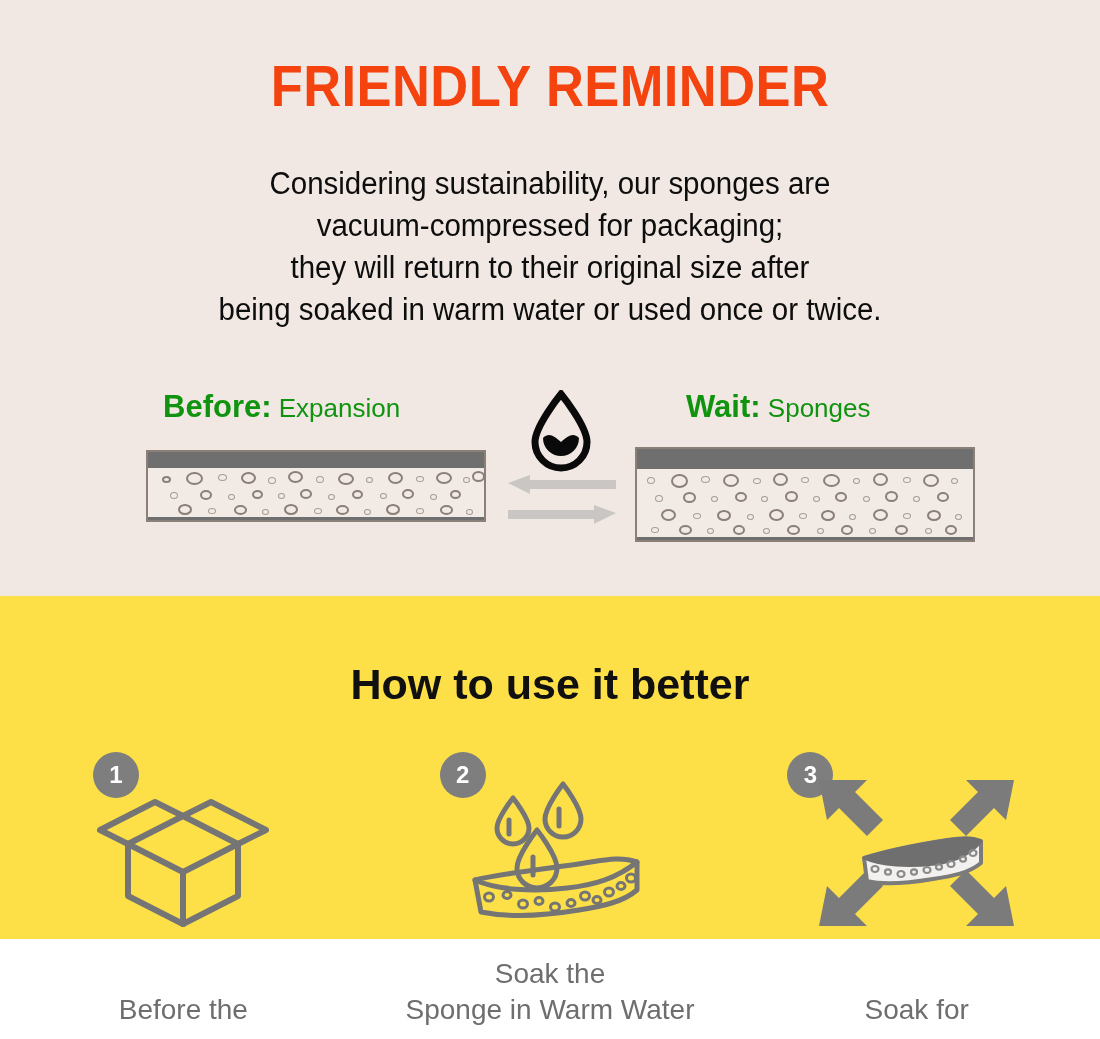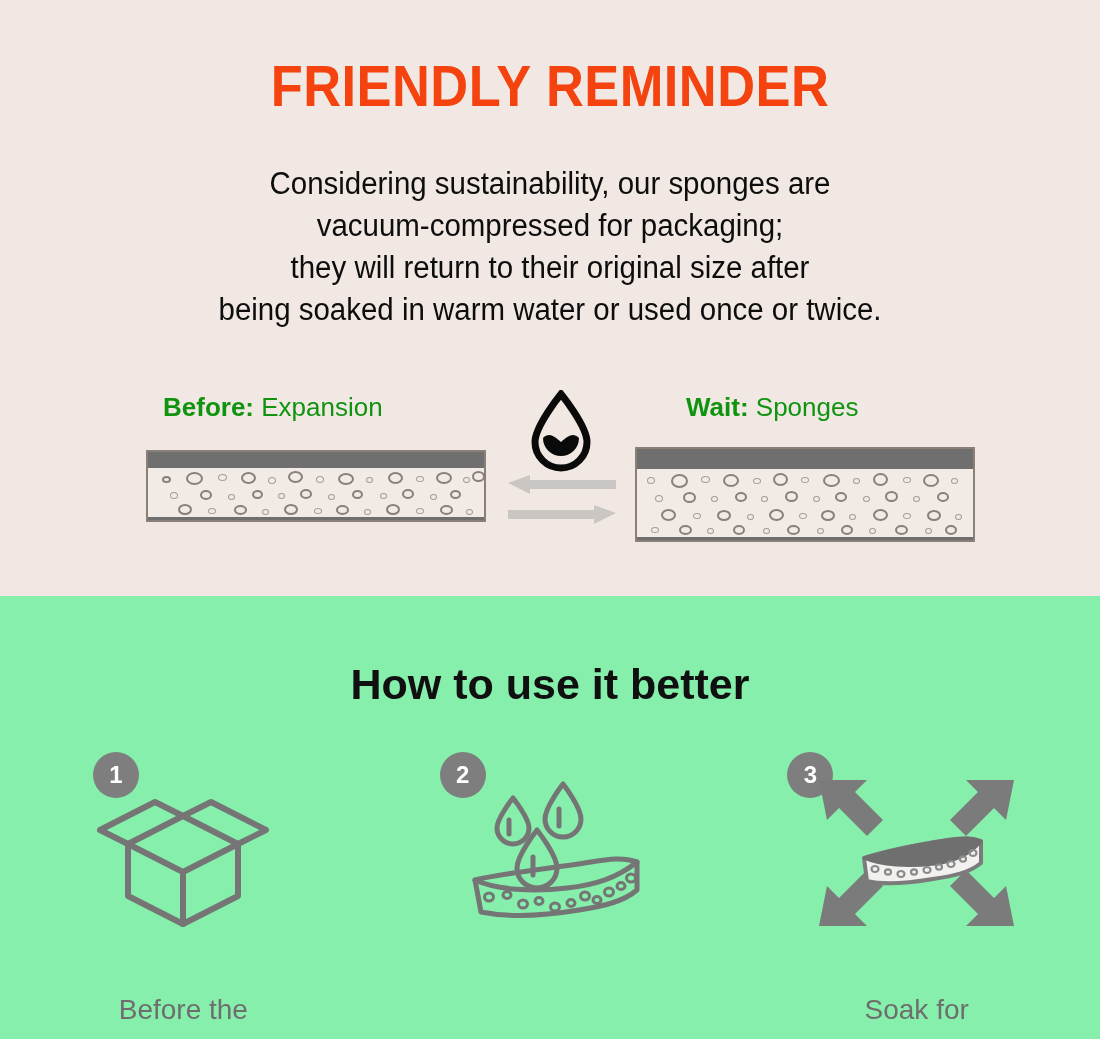--- a/index.html
+++ b/index.html
@@ -64,21 +64,21 @@
     width: 1100px;
     height: 165px;
   }
   .cmp-label {
     position: absolute;
     font-size: 26px;
     line-height: 30px;
     color: #109410;
     white-space: nowrap;
   }
-  .cmp-label .strong { font-weight: bold; font-size: 26px; }
+  .cmp-label .strong { font-weight: bold; font-size: 31px; }
   .cmp-label.before { left: 163px; top: 0px; }
   .cmp-label.after  { left: 686px; top: 0px; }
 
   .sponge {
     position: absolute;
     box-sizing: border-box;
     border: 2px solid #8a8078;
     background: #f2eae5;
     overflow: hidden;
   }
@@ -121,22 +121,22 @@
     width: 108px;
     height: 50px;
   }
 
   
   .panel-bottom {
     position: absolute;
     left: 0;
     top: 596px;
     width: 1100px;
-    height: 443px;
-    background: #86efac;
+    height: 343px;
+    background: #fde047;
   }
   .subhead {
     position: absolute;
     left: 0;
     top: 63px;
     width: 1100px;
     text-align: center;
     font-size: 43px;
     line-height: 50px;
     font-weight: bold;
@@ -381,20 +381,24 @@
               <ellipse cx="110" cy="139" rx="4.5" ry="4"></ellipse>
               <ellipse cx="126" cy="135" rx="4" ry="3.5"></ellipse>
               <ellipse cx="140" cy="128" rx="4.5" ry="4"></ellipse>
               <ellipse cx="152" cy="132" rx="4" ry="3.5"></ellipse>
               <ellipse cx="164" cy="124" rx="4.5" ry="4"></ellipse>
               <ellipse cx="176" cy="118" rx="4" ry="3.5"></ellipse>
               <ellipse cx="186" cy="110" rx="4.5" ry="4"></ellipse>
             </g>
           </svg>
         </div>
+        <div class="caption">
+          <div>Soak the</div>
+          <div>Sponge in Warm Water</div>
+        </div>
       </div>
 
       <div class="step step3">
         <div class="badge">3</div>
         <div class="art">
           <svg viewBox="0 0 215 170" width="215" height="170">
             <g fill="#7b7b7b">
               <polygon points="10,12 58,12 46,24 74,52 58,68 30,40 18,52"></polygon>
               <polygon points="205,12 157,12 169,24 141,52 157,68 185,40 197,52"></polygon>
               <polygon points="10,158 58,158 46,146 74,118 58,102 30,130 18,118"></polygon>

